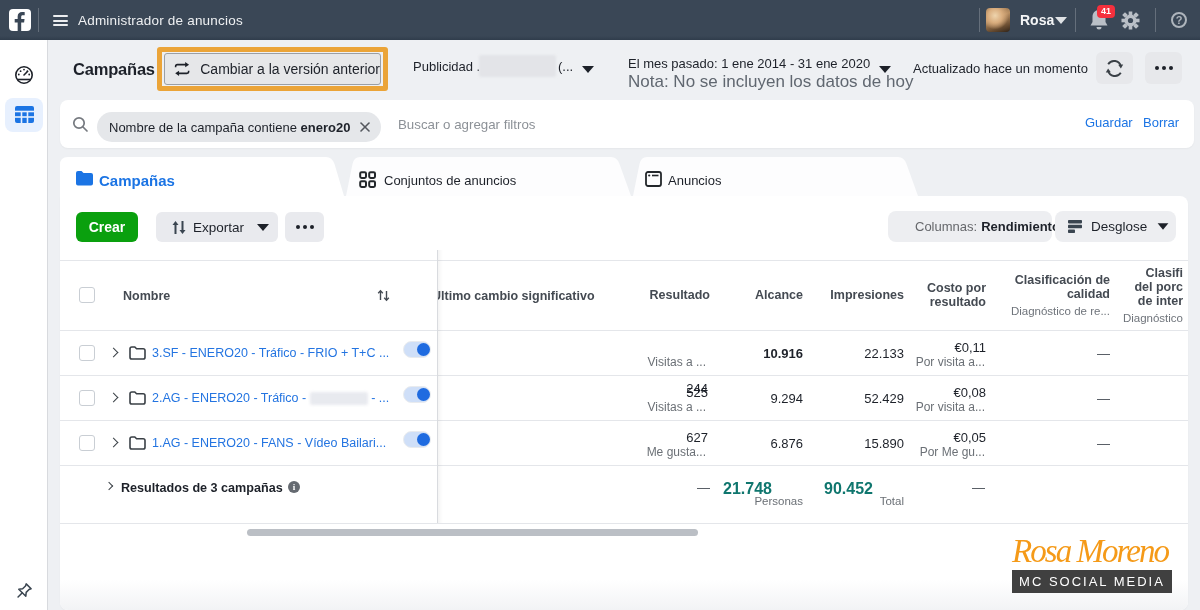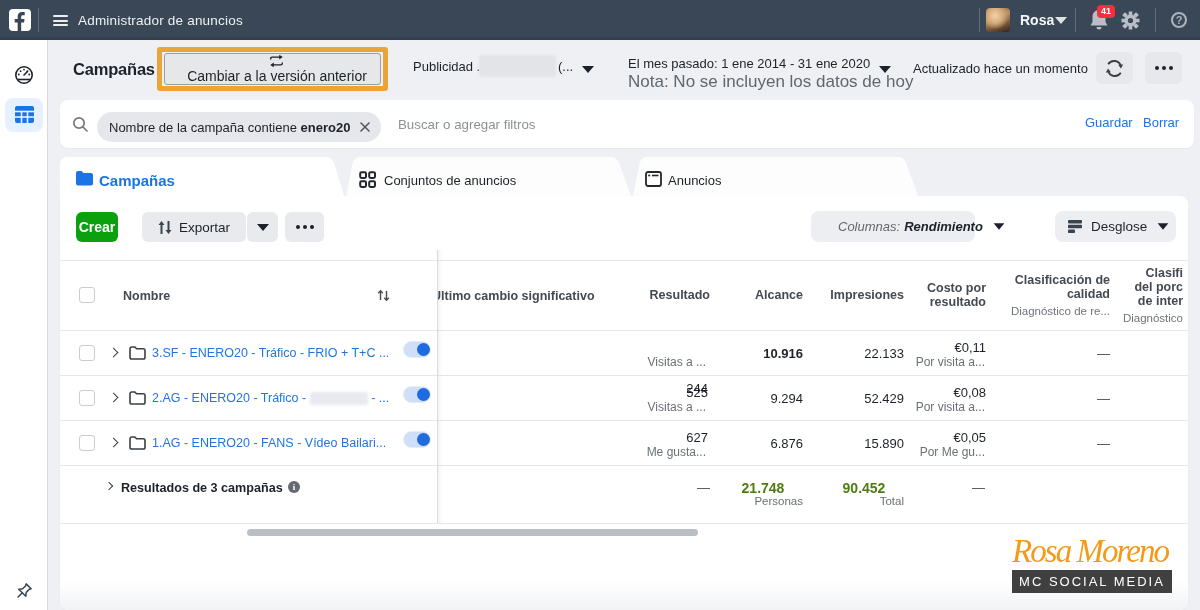--- a/index.html
+++ b/index.html
@@ -25,21 +25,21 @@
     color:#fff; font-size:9px; font-weight:bold; text-align:center; line-height:13px; }
 
   
   #sidebar { position:absolute; left:0; top:40px; width:48px; height:570px; background:#fff; border-right:1px solid #d8dade; }
   #sideSel { position:absolute; left:5px; top:58px; width:38px; height:34px; background:#e7f0fe; border-radius:8px; }
 
   
   #h-camp { position:absolute; left:73px; top:60px; letter-spacing:-0.2px; font-size:16.5px; font-weight:bold; color:#1d2129; }
   #annot { position:absolute; left:157px; top:47px; width:231px; height:44px; border:5px solid #eba438; border-radius:3px; }
   #annot-btn { position:absolute; left:2px; top:1px; width:217px; height:32px; background:#e6e7e9; border:1px solid #9b9fa5; border-radius:3px;
-    display:flex; align-items:center;flex-direction:column; }
+    display:flex; align-items:center; }
   #annot-btn span { font-size:14px; color:#1d2129; margin-left:9px; white-space:nowrap; }
   #pub { position:absolute; left:413px; top:59px; font-size:13px; color:#1d2129; }
   #redact { position:absolute; left:479px; top:55px; width:77px; height:22px; background:#e3e4e8; border-radius:2px; filter:blur(1.2px); }
   #pub2 { position:absolute; left:558px; top:59px; font-size:13px; color:#1d2129; }
   #pubcaret { position:absolute; left:582px; top:66px; }
   #date1 { position:absolute; left:628px; top:56px; font-size:13px; color:#1d2129; }
   #date2 { position:absolute; left:628px; top:72px; font-size:17px; color:#606770; }
   #datecaret { position:absolute; left:879px; top:66px; }
   #actu { position:absolute; left:913px; top:61px; font-size:13px; color:#1d2129; }
   .gbtn { position:absolute; top:52px; width:37px; height:32px; background:#e7e8eb; border-radius:6px; display:flex; align-items:center; justify-content:center; }
@@ -57,29 +57,29 @@
   
   #tabtxt1 { position:absolute; left:99px; top:172px; font-size:15px; font-weight:bold; color:#1b74e4; }
   #tabtxt2 { position:absolute; left:384px; top:173px; font-size:13px; color:#1d2129; }
   #tabtxt3 { position:absolute; left:668px; top:173px; font-size:13px; color:#1d2129; }
 
   
   #panel { position:absolute; left:60px; top:196px; width:1128px; height:414px; background:#fff; border-radius:0 8px 8px 8px; box-shadow:0 1px 2px rgba(0,0,0,0.03); }
   #panelgrad { position:absolute; left:0; bottom:0; width:100%; height:30px; background:linear-gradient(#ffffff,#f2f3f5); border-radius:0 0 8px 8px; }
 
   
-  #btn-crear { position:absolute; left:76px; top:212px; width:42px; height:30px; background:#0aa00e; border-radius:6px;
+  #btn-crear { position:absolute; left:76px; top:212px; width:62px; height:30px; background:#0aa00e; border-radius:6px;
     color:#fff; font-size:14px; font-weight:bold; text-align:center; line-height:30px; }
   .tbtn { position:absolute; top:212px; height:30px; background:#e9eaee; border-radius:6px; display:flex; align-items:center; justify-content:center; }
-  #btn-exp { left:142px; width:104px; }
+  #btn-exp { left:156px; width:104px; }
   #btn-exp span { font-size:13.5px; color:#1d2129; margin-left:7px; }
   #btn-caret { left:247px; width:31px; }
   #btn-dots { left:285px; width:39px; }
   .rbtn { position:absolute; top:211px; height:31px; background:#edeef1; border-radius:8px; display:flex; align-items:center; }
-  #btn-col { left:811px; width:164px;font-style:italic; }
+  #btn-col { left:888px; width:164px; }
   #btn-des { left:1055px; width:121px; }
   #btn-col .lab { font-size:13px; color:#65676b; margin-left:11px; }
   #btn-col .val { font-size:13px; color:#1d2129; font-weight:bold; margin-left:4px; }
   #btn-des .val { font-size:13.5px; color:#1d2129; margin-left:9px; }
 
   
   .hline { position:absolute; left:60px; width:1128px; height:1px; background:#e4e6ea; }
   #vdiv { position:absolute; left:437px; top:250px; width:1px; height:273px; background:#d9dbdf; }
   .cb { position:absolute; width:16px; height:16px; border:1.5px solid #c9ced4; border-radius:3px; background:#fff; }
   .hcell { position:absolute; text-align:right; font-size:12.5px; font-weight:bold; color:#444a52; line-height:14px; }
@@ -90,21 +90,21 @@
 
   .rname { position:absolute; left:152px; font-size:12.5px; color:#2374e1; white-space:nowrap; }
   .num { position:absolute; text-align:right; font-size:13px; color:#1d2129; }
   .sub { position:absolute; text-align:right; font-size:12px; color:#6b7076; }
   .dash { position:absolute; text-align:right; font-size:13px; color:#444a52; }
   .chev { position:absolute; width:7px; height:7px; border-right:1.8px solid #3a4046; border-top:1.8px solid #3a4046; transform:rotate(45deg); }
   .toggle { position:absolute; left:403px; width:28px; height:17px; background:#cfdff8; border:1.5px solid #e9ebee; border-radius:9px; }
   .toggle i { position:absolute; right:0px; top:0.5px; width:13px; height:13px; border-radius:50%; background:#1f6be0; }
 
   #f-res { position:absolute; left:121px; top:481px; font-size:12.6px; font-weight:bold; color:#1d2129; }
-  .fnum { position:absolute; text-align:center; font-size:14px; font-weight:bold; color:#4d7c0f; }
+  .fnum { position:absolute; text-align:left; font-size:16px; font-weight:bold; color:#0f766e; }
   .fsub { position:absolute; text-align:right; font-size:11.5px; color:#6b7076; }
 
   #scrollbar { position:absolute; left:247px; top:529px; width:451px; height:7px; border-radius:3.5px; background:#bbbfc5; }
 
   
   #wm-bar { position:absolute; left:1012px; top:570px; width:160px; height:23px; background:#404040;
     color:#fff; font-size:13px; letter-spacing:2px; text-align:center; line-height:23px; white-space:nowrap; }
   #wm-script { position:absolute; left:1008px; top:531px; width:170px; height:40px; }
 </style>
 </head>

